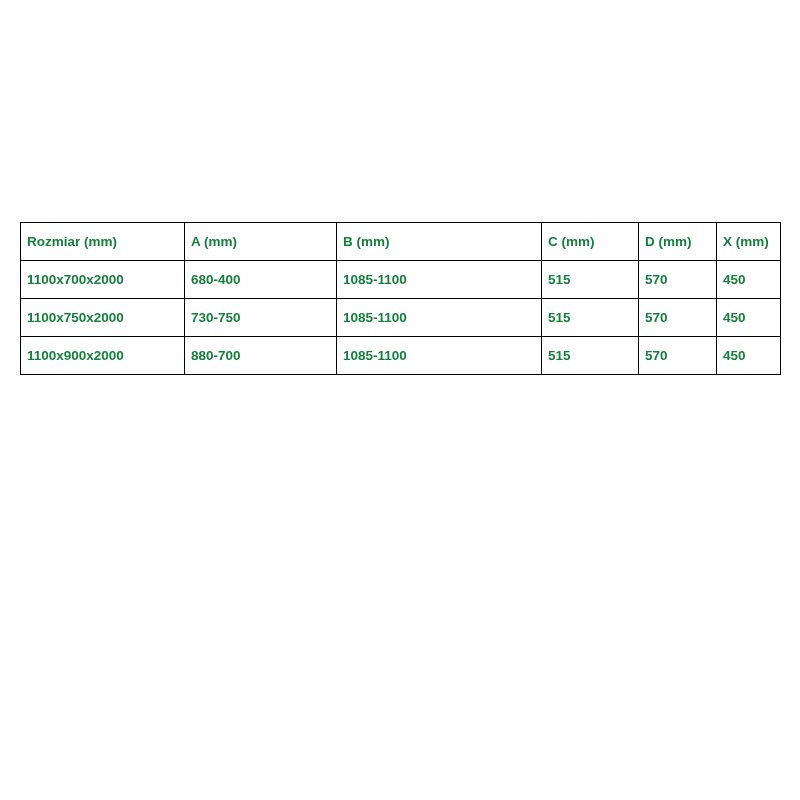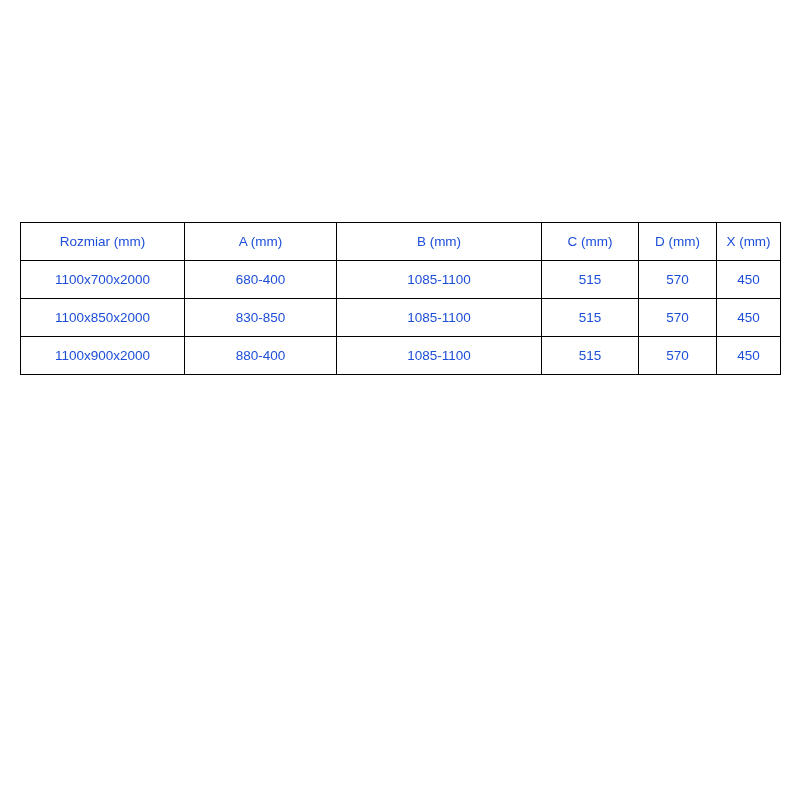--- a/index.html
+++ b/index.html
@@ -23,25 +23,25 @@
   table.spec-table {
     border-collapse: collapse;
     width: 760px;
     table-layout: fixed;
   }
   table.spec-table td,
   table.spec-table th {
     border: 1px solid #000000;
     height: 37px;
     padding: 0 6px;
-    text-align: center;
+    text-align: left;
     vertical-align: middle;
     font-size: 13.5px;
-    font-weight: normal;
-    color: #1d4ed8;
+    font-weight: bold;
+    color: #15803d;
     white-space: nowrap;
     overflow: hidden;
   }
   table.spec-table th {
     font-size: 13.5px;
   }
   
   col.c0 { width: 164px; }
   col.c1 { width: 152px; }
   col.c2 { width: 205px; }
@@ -75,30 +75,30 @@
     <tbody>
       <tr>
         <td>1100x700x2000</td>
         <td>680-400</td>
         <td>1085-1100</td>
         <td>515</td>
         <td>570</td>
         <td>450</td>
       </tr>
       <tr>
-        <td>1100x850x2000</td>
-        <td>830-850</td>
+        <td>1100x750x2000</td>
+        <td>730-750</td>
         <td>1085-1100</td>
         <td>515</td>
         <td>570</td>
         <td>450</td>
       </tr>
       <tr>
         <td>1100x900x2000</td>
-        <td>880-400</td>
+        <td>880-700</td>
         <td>1085-1100</td>
         <td>515</td>
         <td>570</td>
         <td>450</td>
       </tr>
     </tbody>
   </table>
 </div>
 
 </body></html>

